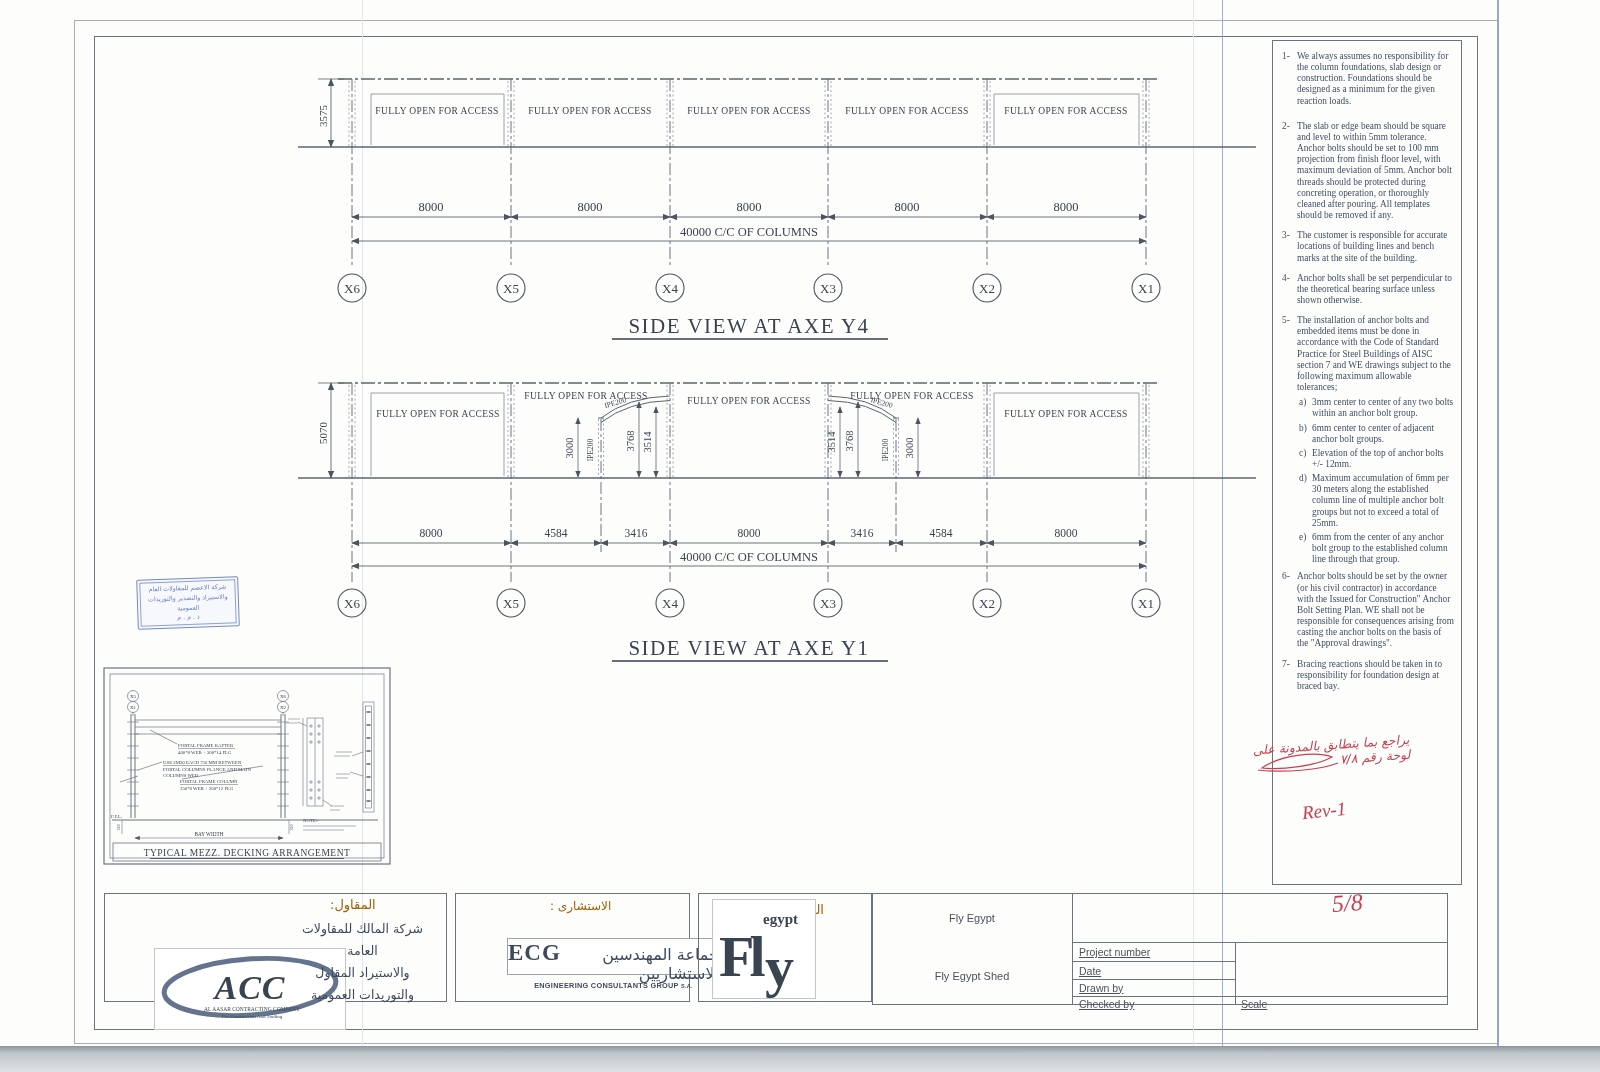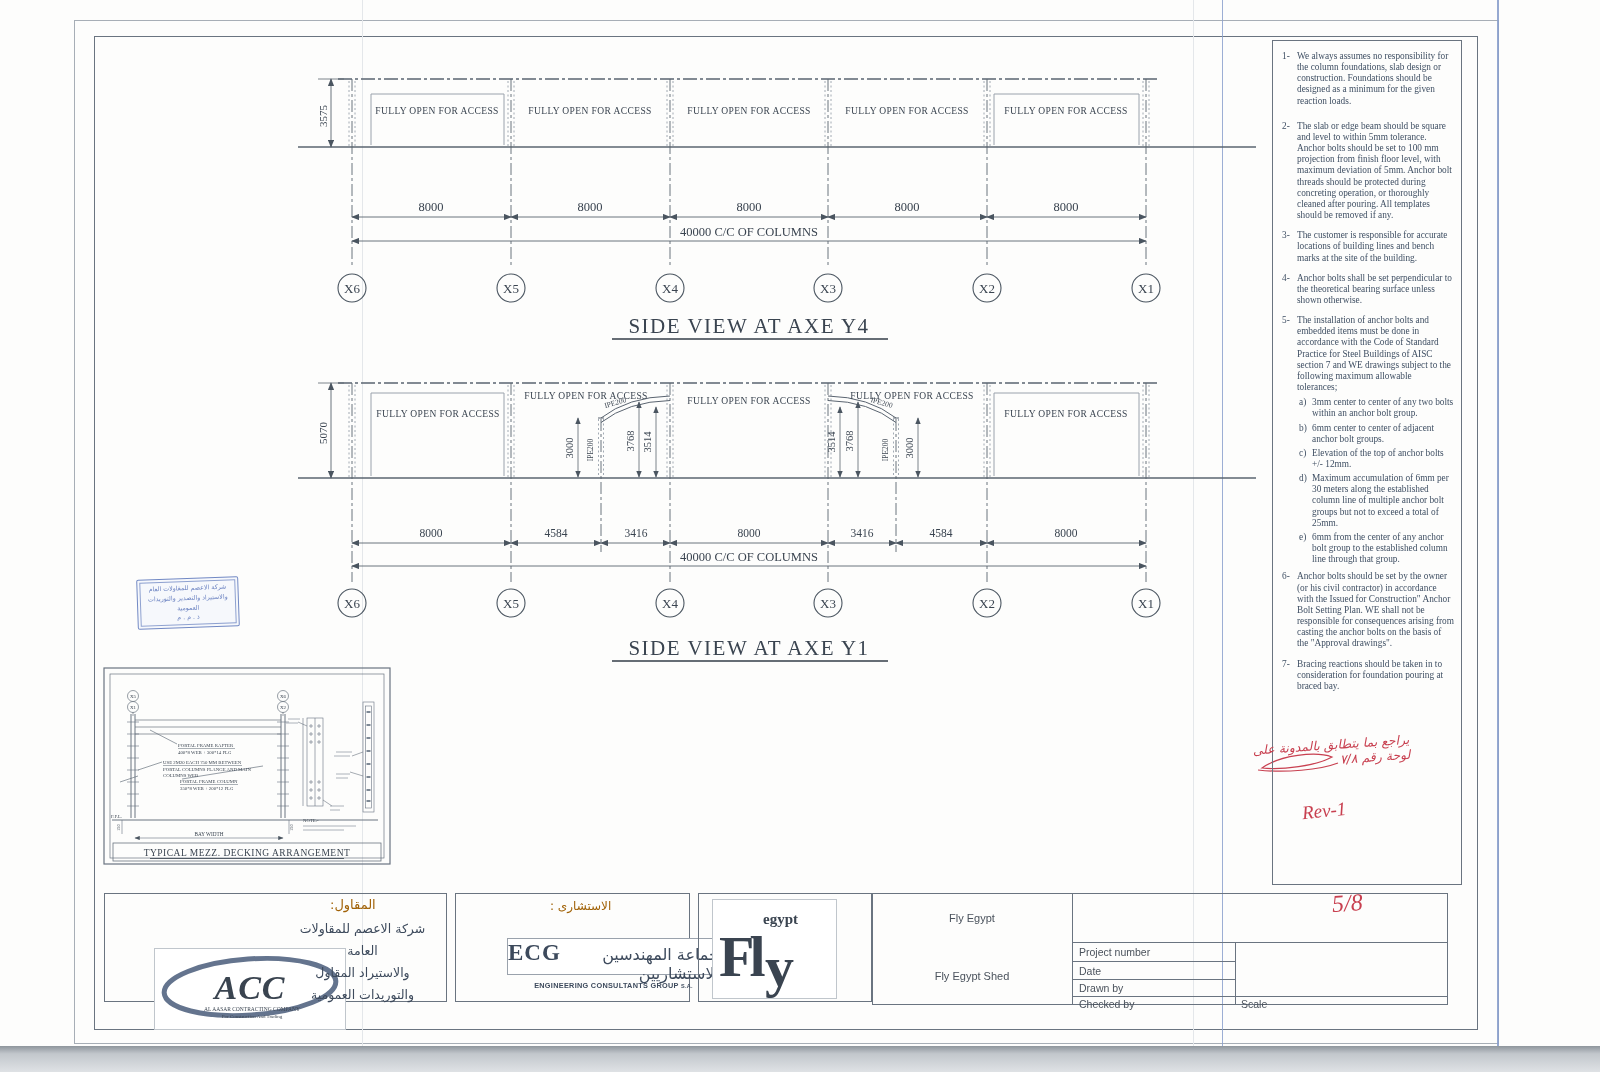--- a/index.html
+++ b/index.html
@@ -18,21 +18,21 @@
   .note{display:flex;margin-bottom:9px;}
   .note .num{width:15px;flex:0 0 15px;}
   .note .txt{flex:1;}
   .sub{display:flex;margin:3px 0 3px 17px;}
   .sub .num{width:13px;flex:0 0 13px;}
   
   .tb-box{border:1px solid #6a7480;box-sizing:border-box;}
   .ar{direction:rtl;font-family:"DejaVu Sans", sans-serif;}
   .tb-label{font-size:12px;color:#a16207;}
   .logo-frame{border:1px solid #c0c6cc;box-sizing:border-box;background:#fff;}
-  .fields{font-family:"Liberation Sans", sans-serif;font-size:10.5px;color:#4a525c;}
+  .fields{font-family:"Liberation Sans", sans-serif;font-size:10.5px;color:#4a525c;text-decoration:underline;}
   .vline{width:1px;background:#6a7480;}
   .hline{height:1px;background:#6a7480;}
   .center-sans{font-family:"Liberation Sans", sans-serif;font-size:11px;color:#4a525c;
                text-align:center;}
   
   .red-hand{color:#c84050;font-style:italic;}
   
   #stamp{left:137px;top:578px;width:102px;height:50px;transform:rotate(-2deg);
          border:1.5px solid #7289c4;border-radius:2px;padding:2px;box-sizing:border-box;
          background:rgba(240,244,252,.55);}
@@ -408,21 +408,21 @@
     <div class="sub" style="margin-bottom:6px">
       <span class="num">e)</span>
       <span class="txt">6mm from the center of any anchor bolt group to the established column line through that group.</span>
     </div>
     <div class="note">
       <span class="num">6-</span>
       <span class="txt">Anchor bolts should be set by the owner (or his civil contractor) in accordance with the Issued for Construction" Anchor Bolt Setting Plan. WE shall not be responsible for consequences arising from casting the anchor bolts on the basis of the "Approval drawings".</span>
     </div>
     <div class="note">
       <span class="num">7-</span>
-      <span class="txt">Bracing reactions should be taken in to consideration for foundation pouring at braced bay.</span>
+      <span class="txt">Bracing reactions should be taken in to responsibility for foundation design at braced bay.</span>
     </div>
   </div>
 
   <div class="abs red-hand ar" style="left:1232px;top:738px;width:178px;font-size:12.5px;transform:rotate(-4deg);">يراجع بما يتطابق بالمدونة على لوحة رقم ٧/٨</div>
   <div class="abs red-hand" style="left:1302px;top:800px;font-size:19px;transform:rotate(-6deg);font-family:'Liberation Serif',serif;">Rev-1</div>
   <div class="abs red-hand" style="left:1332px;top:890px;font-size:24px;transform:rotate(-4deg);font-family:'Liberation Serif',serif;">5/8</div>
 
   <div class="abs" id="stamp">
     <div class="inner">
       <div>شركة الاعصم للمقاولات العام</div>
@@ -435,41 +435,41 @@
   <div class="abs ar tb-label" style="left:330px;top:897px;width:110px;text-align:left;font-size:13px;">المقاول:</div>
   <div class="abs logo-frame" style="left:126px;top:948px;width:192px;height:82px;margin-left:28px;">
     <svg width="190" height="80" viewBox="0 0 190 80">
       <ellipse cx="95" cy="38" rx="86" ry="28" fill="none" stroke="#64748e" stroke-width="5" transform="rotate(-4 95 38)"></ellipse>
       <text x="95" y="50" text-anchor="middle" font-size="34" font-weight="bold" font-style="italic" fill="#64748e" letter-spacing="1">ACC</text>
       <text x="97" y="62" text-anchor="middle" font-size="5.5" fill="#64748e" font-family="Liberation Sans, sans-serif">AL AASAR CONTRACTING COMPANY</text>
       <text x="97" y="69" text-anchor="middle" font-size="5" fill="#8a96ac" font-family="Liberation Sans, sans-serif">For Construction And Trading</text>
     </svg>
   </div>
   <div class="abs ar" style="left:285px;top:918px;width:155px;font-size:12.5px;line-height:1.75;text-align:center;color:#3d4a5c;">
-    <div>شركة الاعصم للمقاولات العامة</div>
+    <div>شركة المالك للمقاولات العامة</div>
     <div>والاستيراد المقاول</div>
     <div>والتوريدات العمومية</div>
   </div>
 
   <div class="abs tb-box" style="left:455px;top:893px;width:235px;height:109px;"></div>
   <div class="abs ar tb-label" style="left:550px;top:899px;width:128px;text-align:left;font-size:12px;">الاستشارى :</div>
   <div class="abs logo-frame" style="left:467px;top:938px;width:213px;height:37px;border-color:#9aa2ac;margin-left:40px;">
     <div style="display:flex;align-items:baseline;justify-content:center;gap:6px;margin-top:1px;">
       <span style="font-size:23px;font-weight:bold;color:#3d4a5c;letter-spacing:1px;">ECG</span>
       <span class="ar" style="font-size:16px;color:#3d4a5c;">جماعة المهندسين الاستشاريين</span>
     </div>
     <div style="text-align:center;font-family:'Liberation Sans',sans-serif;font-size:7.3px;font-weight:bold;color:#3d4a5c;letter-spacing:.3px;margin-top:-2px;">
       <span>ENGINEERING CONSULTANTS GROUP</span>
       <span style="font-size:5.5px;">S.A.</span>
     </div>
   </div>
 
   <div class="abs tb-box" style="left:698px;top:893px;width:174px;height:109px;"></div>
   <div class="abs ar tb-label" style="left:790px;top:902px;width:70px;text-align:left;font-size:13px;">المالك</div>
-  <div class="abs logo-frame" style="left:712px;top:899px;width:125px;height:100px;">
+  <div class="abs logo-frame" style="left:712px;top:899px;width:104px;height:100px;">
     <svg width="102" height="98" viewBox="0 0 102 98">
       <text x="6" y="76" font-size="58" font-weight="bold" letter-spacing="-5" fill="#505c72" font-family="Liberation Sans, sans-serif">Fl</text>
       <text x="52" y="86" font-size="58" font-weight="bold" fill="#8f98ac" font-family="Liberation Sans, sans-serif">y</text>
       <text x="50" y="24" font-size="15" font-weight="bold" fill="#505c72" font-family="Liberation Sans, sans-serif">egypt</text>
     </svg>
   </div>
 
   <div class="abs tb-box" style="left:872px;top:893px;width:576px;height:112px;"></div>
   <div class="abs vline" style="left:1072px;top:893px;height:112px;"></div>
   <div class="abs vline" style="left:1235px;top:942px;height:63px;"></div>

